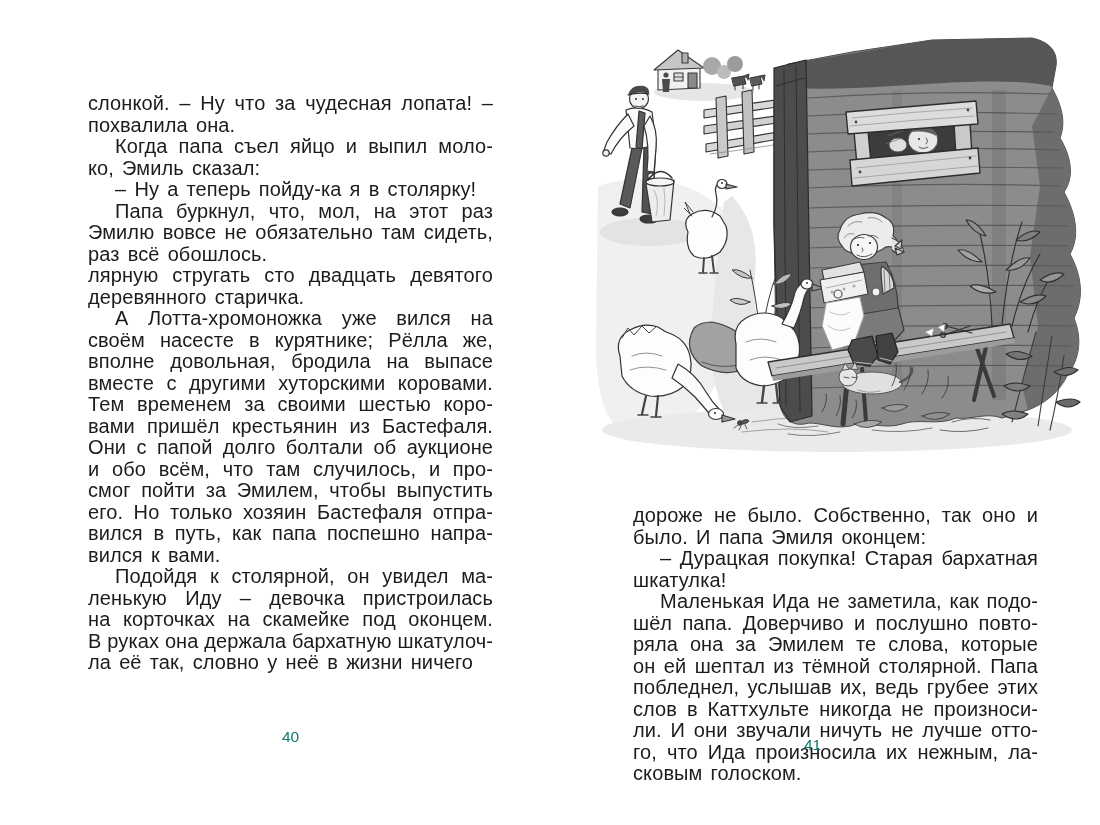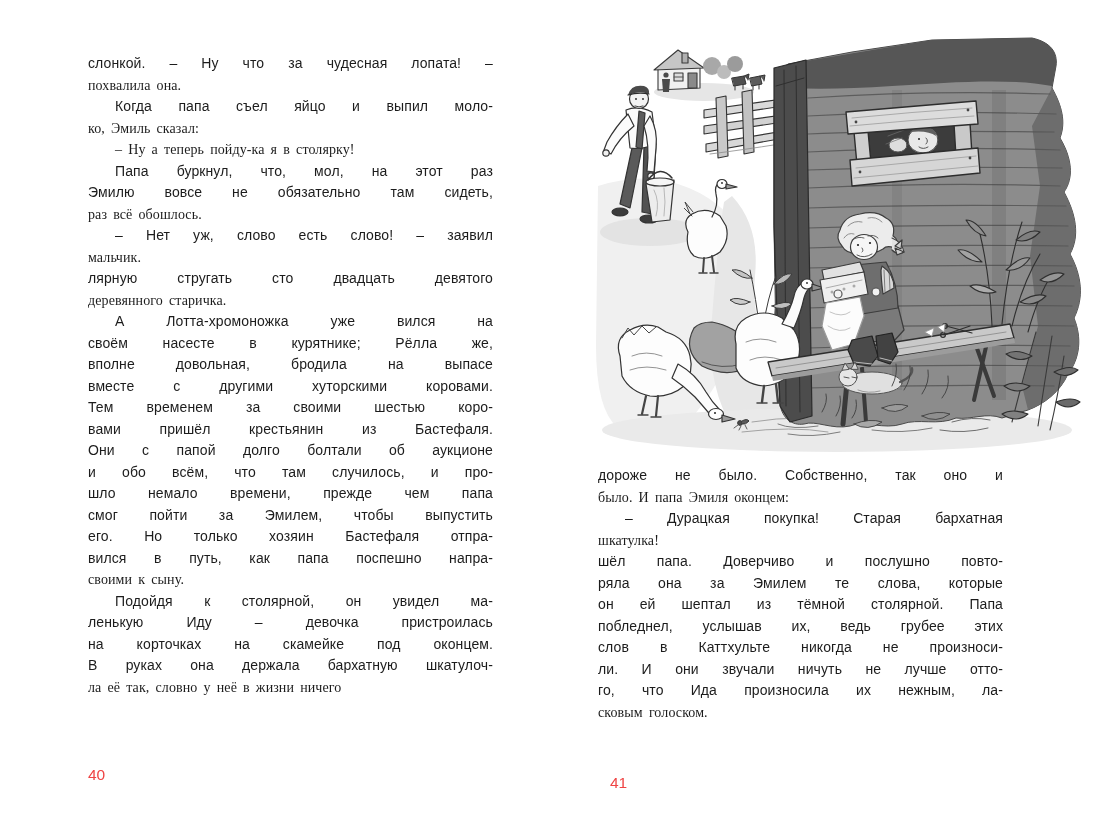--- a/index.html
+++ b/index.html
@@ -1,26 +1,26 @@
 <!DOCTYPE html>
 <html><head>
 <meta charset="utf-8">
 <style>
   html,body{margin:0;padding:0;}
   body{
     width:1100px;height:825px;position:relative;background:#ffffff;
     font-family:"Liberation Sans", sans-serif;color:#1c1c1c;overflow:hidden;
   }
-  .textcol{position:absolute;width:405px;font-size:14px;line-height:21.5px;}
+  .textcol{position:absolute;width:405px;font-size:20px;line-height:21.5px;margin-top:40px;}
   #left-text{left:88px;top:53px;}
-  #right-text{left:598px;top:465px;}
+  #right-text{left:633px;top:465px;}
   .tline{text-align:justify;text-align-last:justify;letter-spacing:.1px;}
-  .tline.last{text-align-last:left;word-spacing:2.5px;font-family:Liberation Serif, serif;}
+  .tline.last{text-align-last:left;word-spacing:2.5px;}
   .tline.ind{text-indent:27px;}
-  .pagenum{position:absolute;top:766px;width:405px;font-size:15.5px;color:#ef4444;}
+  .pagenum{position:absolute;top:728px;width:405px;text-align:center;font-size:15.5px;color:#0f766e;}
   #pagenum-left{left:88px;}
   #pagenum-right{left:610px;margin-top:8px;}
   .illus{position:absolute;left:592px;top:26px;width:492px;height:430px;}
   .illus svg{width:100%;height:100%;display:block;}
 </style>
 </head>
 <body>
 
 <div class="illus" role="img" aria-label="Ink and wash drawing: papa walks across the farmyard with a bucket past a wooden fence, geese wander about, and little Ida sits on a bench against the dark plank wall of the workshop holding a shell-covered casket while Emil peeks out of a small boarded window; a farmhouse and cows are in the distance and weeds grow by the wall.">
 <svg viewBox="0 0 492 430" xmlns="http://www.w3.org/2000/svg">
@@ -300,41 +300,36 @@
     </div>
     <div class="para">
       <div class="tline last ind">– Ну а теперь пойду-ка я в столярку!</div>
     </div>
     <div class="para">
       <div class="tline ind">Папа буркнул, что, мол, на этот раз</div>
       <div class="tline">Эмилю вовсе не обязательно там сидеть,</div>
       <div class="tline last">раз всё обошлось.</div>
     </div>
     <div class="para">
-      <div class="tline ind">– Нет уж, слово есть слово! – заявил</div>
-      <div class="tline last">мальчик.</div>
-    </div>
-    <div class="para">
       <div class="tline">лярную стругать сто двадцать девятого</div>
       <div class="tline last">деревянного старичка.</div>
     </div>
     <div class="para">
       <div class="tline ind">А Лотта-хромоножка уже вился на</div>
       <div class="tline">своём насесте в курятнике; Рёлла же,</div>
       <div class="tline">вполне довольная, бродила на выпасе</div>
       <div class="tline">вместе с другими хуторскими коровами.</div>
       <div class="tline">Тем временем за своими шестью коро-</div>
       <div class="tline">вами пришёл крестьянин из Бастефаля.</div>
       <div class="tline">Они с папой долго болтали об аукционе</div>
       <div class="tline">и обо всём, что там случилось, и про-</div>
-      <div class="tline">шло немало времени, прежде чем папа</div>
       <div class="tline">смог пойти за Эмилем, чтобы выпустить</div>
       <div class="tline">его. Но только хозяин Бастефаля отпра-</div>
       <div class="tline">вился в путь, как папа поспешно напра-</div>
-      <div class="tline last">своими к сыну.</div>
+      <div class="tline last">вился к вами.</div>
     </div>
     <div class="para">
       <div class="tline ind">Подойдя к столярной, он увидел ма-</div>
       <div class="tline">ленькую Иду – девочка пристроилась</div>
       <div class="tline">на корточках на скамейке под оконцем.</div>
       <div class="tline">В руках она держала бархатную шкатулоч-</div>
       <div class="tline last">ла её так, словно у неё в жизни ничего</div>
     </div>
   </div>
 <div id="pagenum-left" class="pagenum">40</div>
@@ -342,20 +337,21 @@
 <div id="right-text" class="textcol">
     <div class="para">
       <div class="tline">дороже не было. Собственно, так оно и</div>
       <div class="tline last">было. И папа Эмиля оконцем:</div>
     </div>
     <div class="para">
       <div class="tline ind">– Дурацкая покупка! Старая бархатная</div>
       <div class="tline last">шкатулка!</div>
     </div>
     <div class="para">
+      <div class="tline ind">Маленькая Ида не заметила, как подо-</div>
       <div class="tline">шёл папа. Доверчиво и послушно повто-</div>
       <div class="tline">ряла она за Эмилем те слова, которые</div>
       <div class="tline">он ей шептал из тёмной столярной. Папа</div>
       <div class="tline">побледнел, услышав их, ведь грубее этих</div>
       <div class="tline">слов в Каттхульте никогда не произноси-</div>
       <div class="tline">ли. И они звучали ничуть не лучше отто-</div>
       <div class="tline">го, что Ида произносила их нежным, ла-</div>
       <div class="tline last">сковым голоском.</div>
     </div>
   </div>

